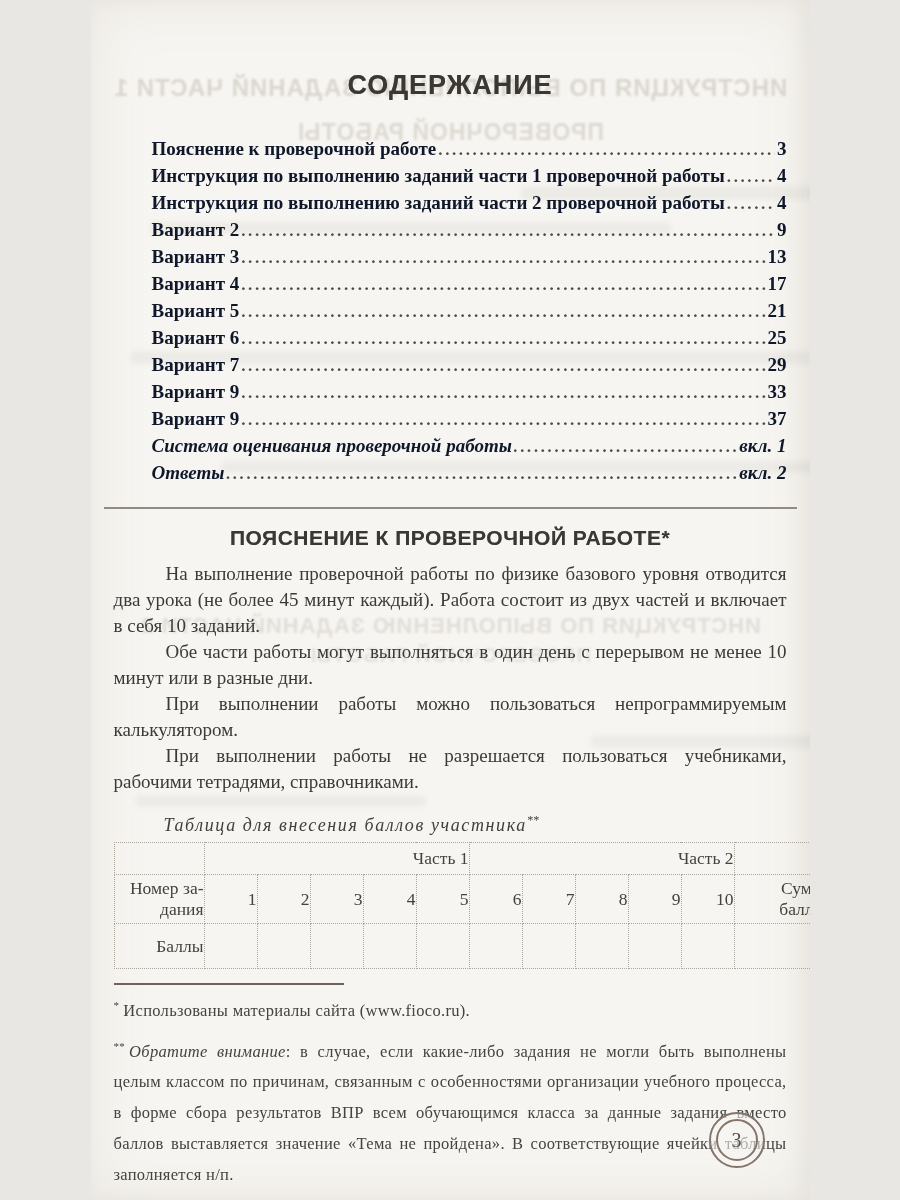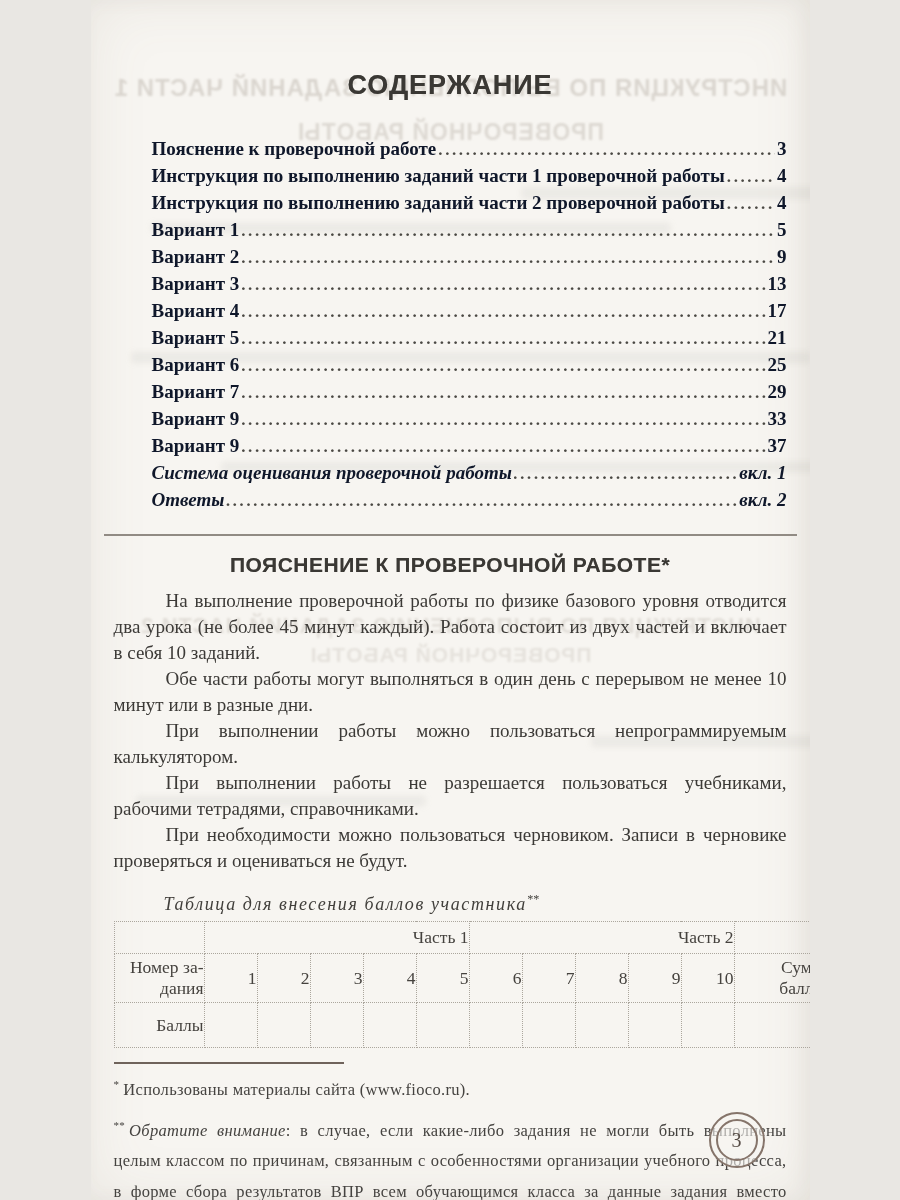--- a/index.html
+++ b/index.html
@@ -178,25 +178,20 @@
         <span class="toc-label">Инструкция по выполнению заданий части 1 проверочной работы</span>
         <span class="leader"></span>
         <span class="toc-page">4</span>
       </div>
     <div class="toc-row">
         <span class="toc-label">Инструкция по выполнению заданий части 2 проверочной работы</span>
         <span class="leader"></span>
         <span class="toc-page">4</span>
       </div>
     <div class="toc-row">
-        <span class="toc-label">Вариант 1</span>
-        <span class="leader"></span>
-        <span class="toc-page">5</span>
-      </div>
-    <div class="toc-row">
         <span class="toc-label">Вариант 2</span>
         <span class="leader"></span>
         <span class="toc-page">9</span>
       </div>
     <div class="toc-row">
         <span class="toc-label">Вариант 3</span>
         <span class="leader"></span>
         <span class="toc-page">13</span>
       </div>
     <div class="toc-row">
@@ -242,21 +237,20 @@
   </div>
 
   <div class="divider"></div>
 
   <h2 class="section-title">ПОЯСНЕНИЕ К ПРОВЕРОЧНОЙ РАБОТЕ*</h2>
   <div class="body-text">
     <p>На выполнение проверочной работы по физике базового уровня отводится два урока (не более 45 минут каждый). Работа состоит из двух частей и включает в себя 10 заданий.</p>
     <p>Обе части работы могут выполняться в один день с перерывом не менее 10 минут или в разные дни.</p>
     <p>При выполнении работы можно пользоваться непрограммируемым калькулятором.</p>
     <p>При выполнении работы не разрешается пользоваться учебниками, рабочими тетрадями, справочниками.</p>
-    <p>При необходимости можно пользоваться черновиком. Записи в черновике проверяться и оцениваться не будут.</p>
   </div>
 
   <p class="caption"><span>Таблица для внесения баллов участника</span><sup>**</sup></p>
 
   <table class="score">
     <colgroup>
       <col style="width:90px">
       <col style="width:53px">
         <col style="width:53px">
         <col style="width:53px">

